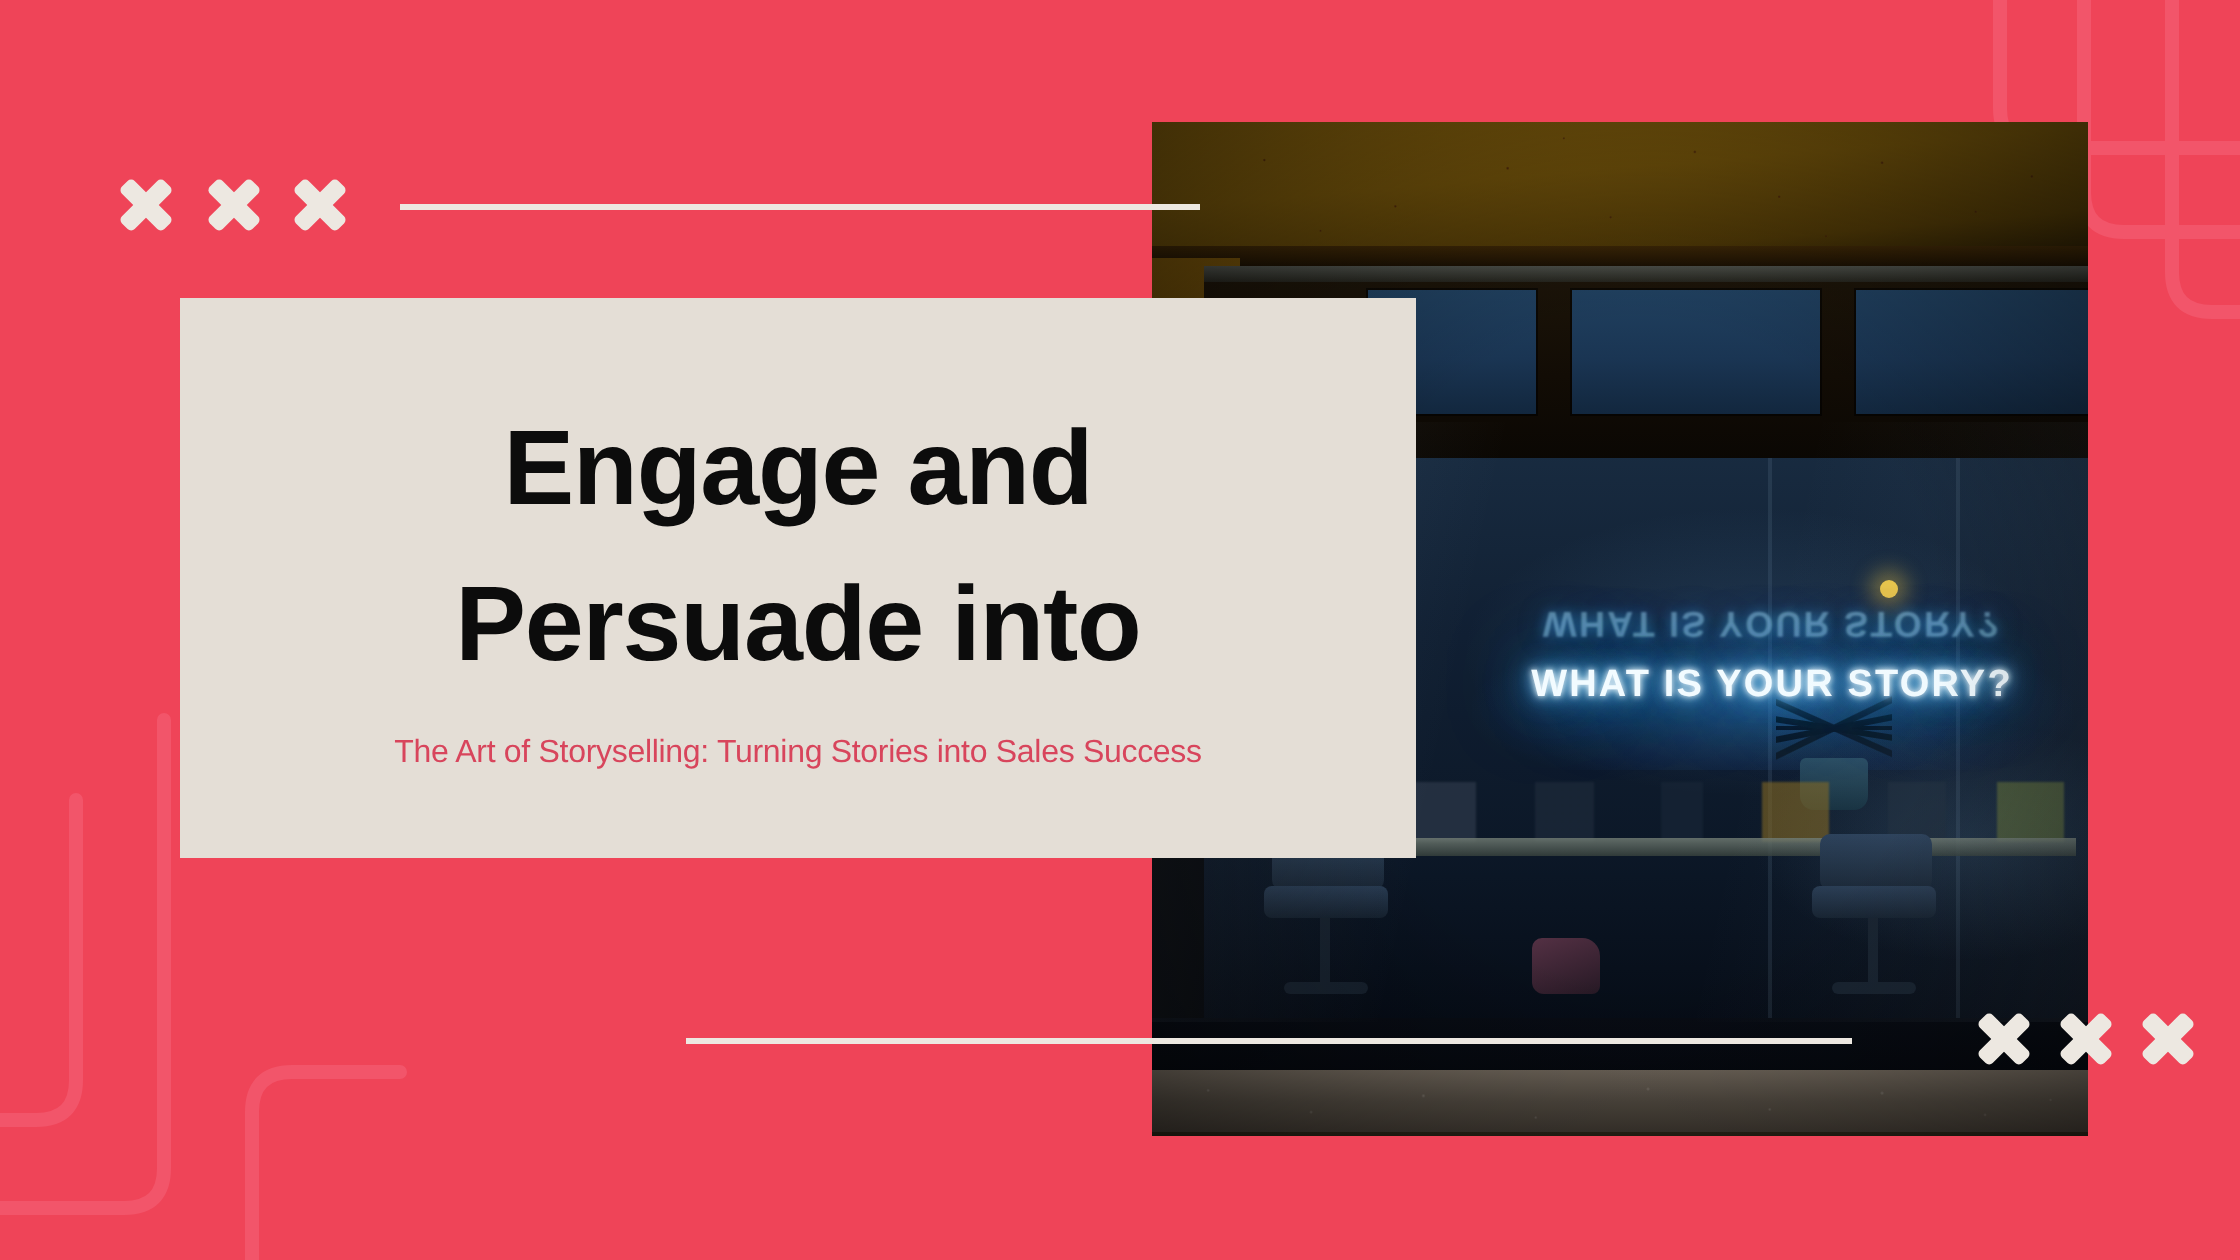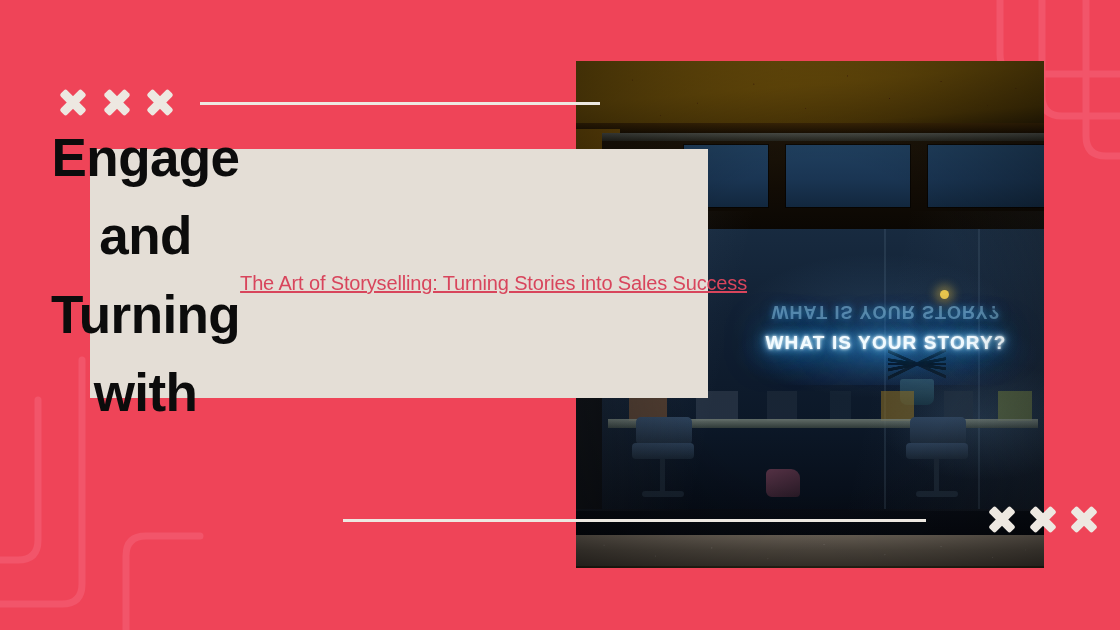--- a/index.html
+++ b/index.html
@@ -262,44 +262,43 @@
   }
   .ph-vignette {
     left:0; top:0; width:100%; height:100%;
     background:radial-gradient(ellipse at 52% 52%, transparent 44%, rgba(0,0,0,.48) 100%);
     pointer-events:none;
   }
 
   
   #card {
     position:absolute;
-    left:90px; top:149px; width:618px; height:249px;
+    left:90px; top:149px; width:618px; height:280px;
     background:#E4DED6;
-    display:flex; flex-direction:row;
+    display:flex; flex-direction:column;
     align-items:center; justify-content:center;
     padding:26px 24px 22px;
   }
   #title {
     font-size:53px;
     line-height:1.48;
     font-weight:bold;
     color:#0c0c0c;
     text-align:center;
     letter-spacing:-0.6px;
     width:100%;
   }
   #title .tl { display:block; }
   #subtitle {
     margin-top:16px;
-    font-size:20px;
+    font-size:16px;
     color:#D8455C;
     text-align:left;
     letter-spacing:-0.15px;
     white-space:nowrap;
-    text-decoration:underline;
   }
 
   
   .rule { position:absolute; background:#EDE8E1; height:3px; }
   #rule-top { left:200px; top:102px; width:400px; }
   #rule-bottom { left:343px; top:519px; width:583px; }
 
   
   .xmark { position:absolute; width:28px; height:28px; }
   .xmark .bar {
@@ -391,21 +390,21 @@
     <div class="ph-layer ph-sheen"></div>
     <div class="ph-layer ph-vignette"></div>
   </div>
 
   <div class="rule" id="rule-top"></div>
   <div class="rule" id="rule-bottom"></div>
 
   <div id="card">
     <div id="title">
       <span class="tl">Engage and</span>
-      <span class="tl">Turning with</span>
+      <span class="tl">Persuade into</span>
     </div>
     <div id="subtitle">The Art of Storyselling: Turning Stories into Sales Success</div>
   </div>
 
   <div class="xmark" id="x-tl-1">
     <div class="bar a"></div>
     <div class="bar b"></div>
   </div>
   <div class="xmark" id="x-tl-2">
     <div class="bar a"></div>

